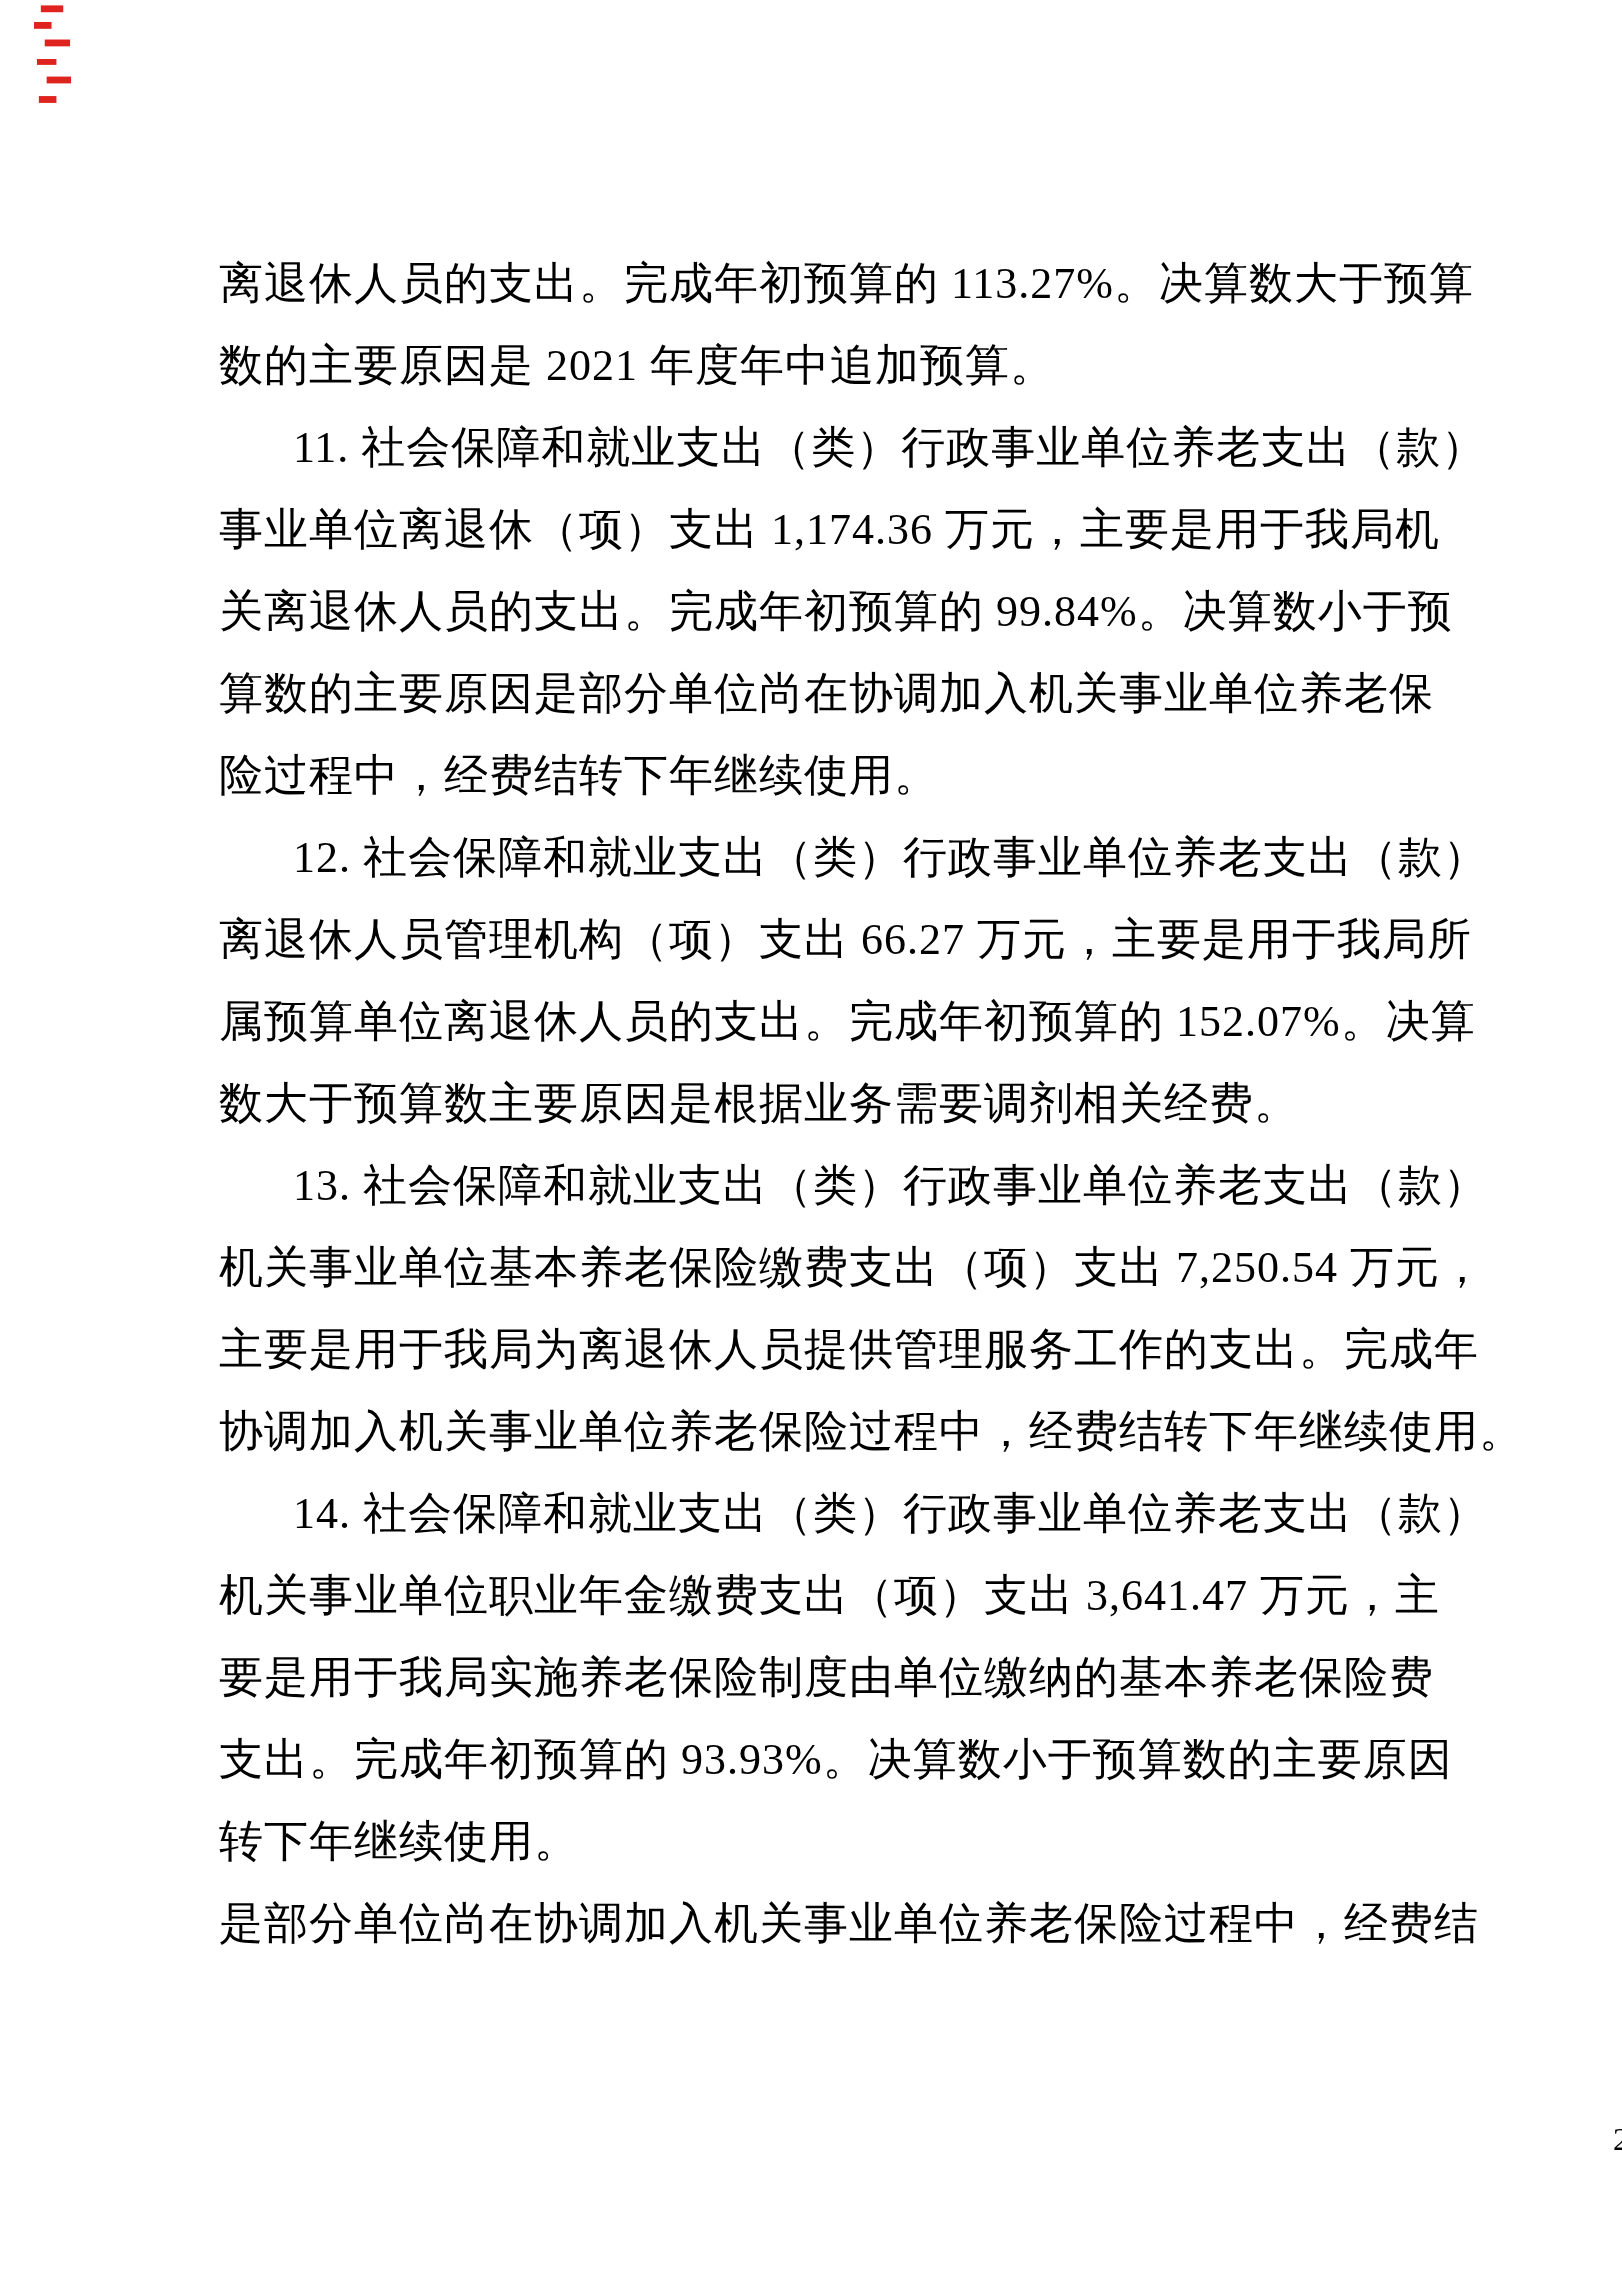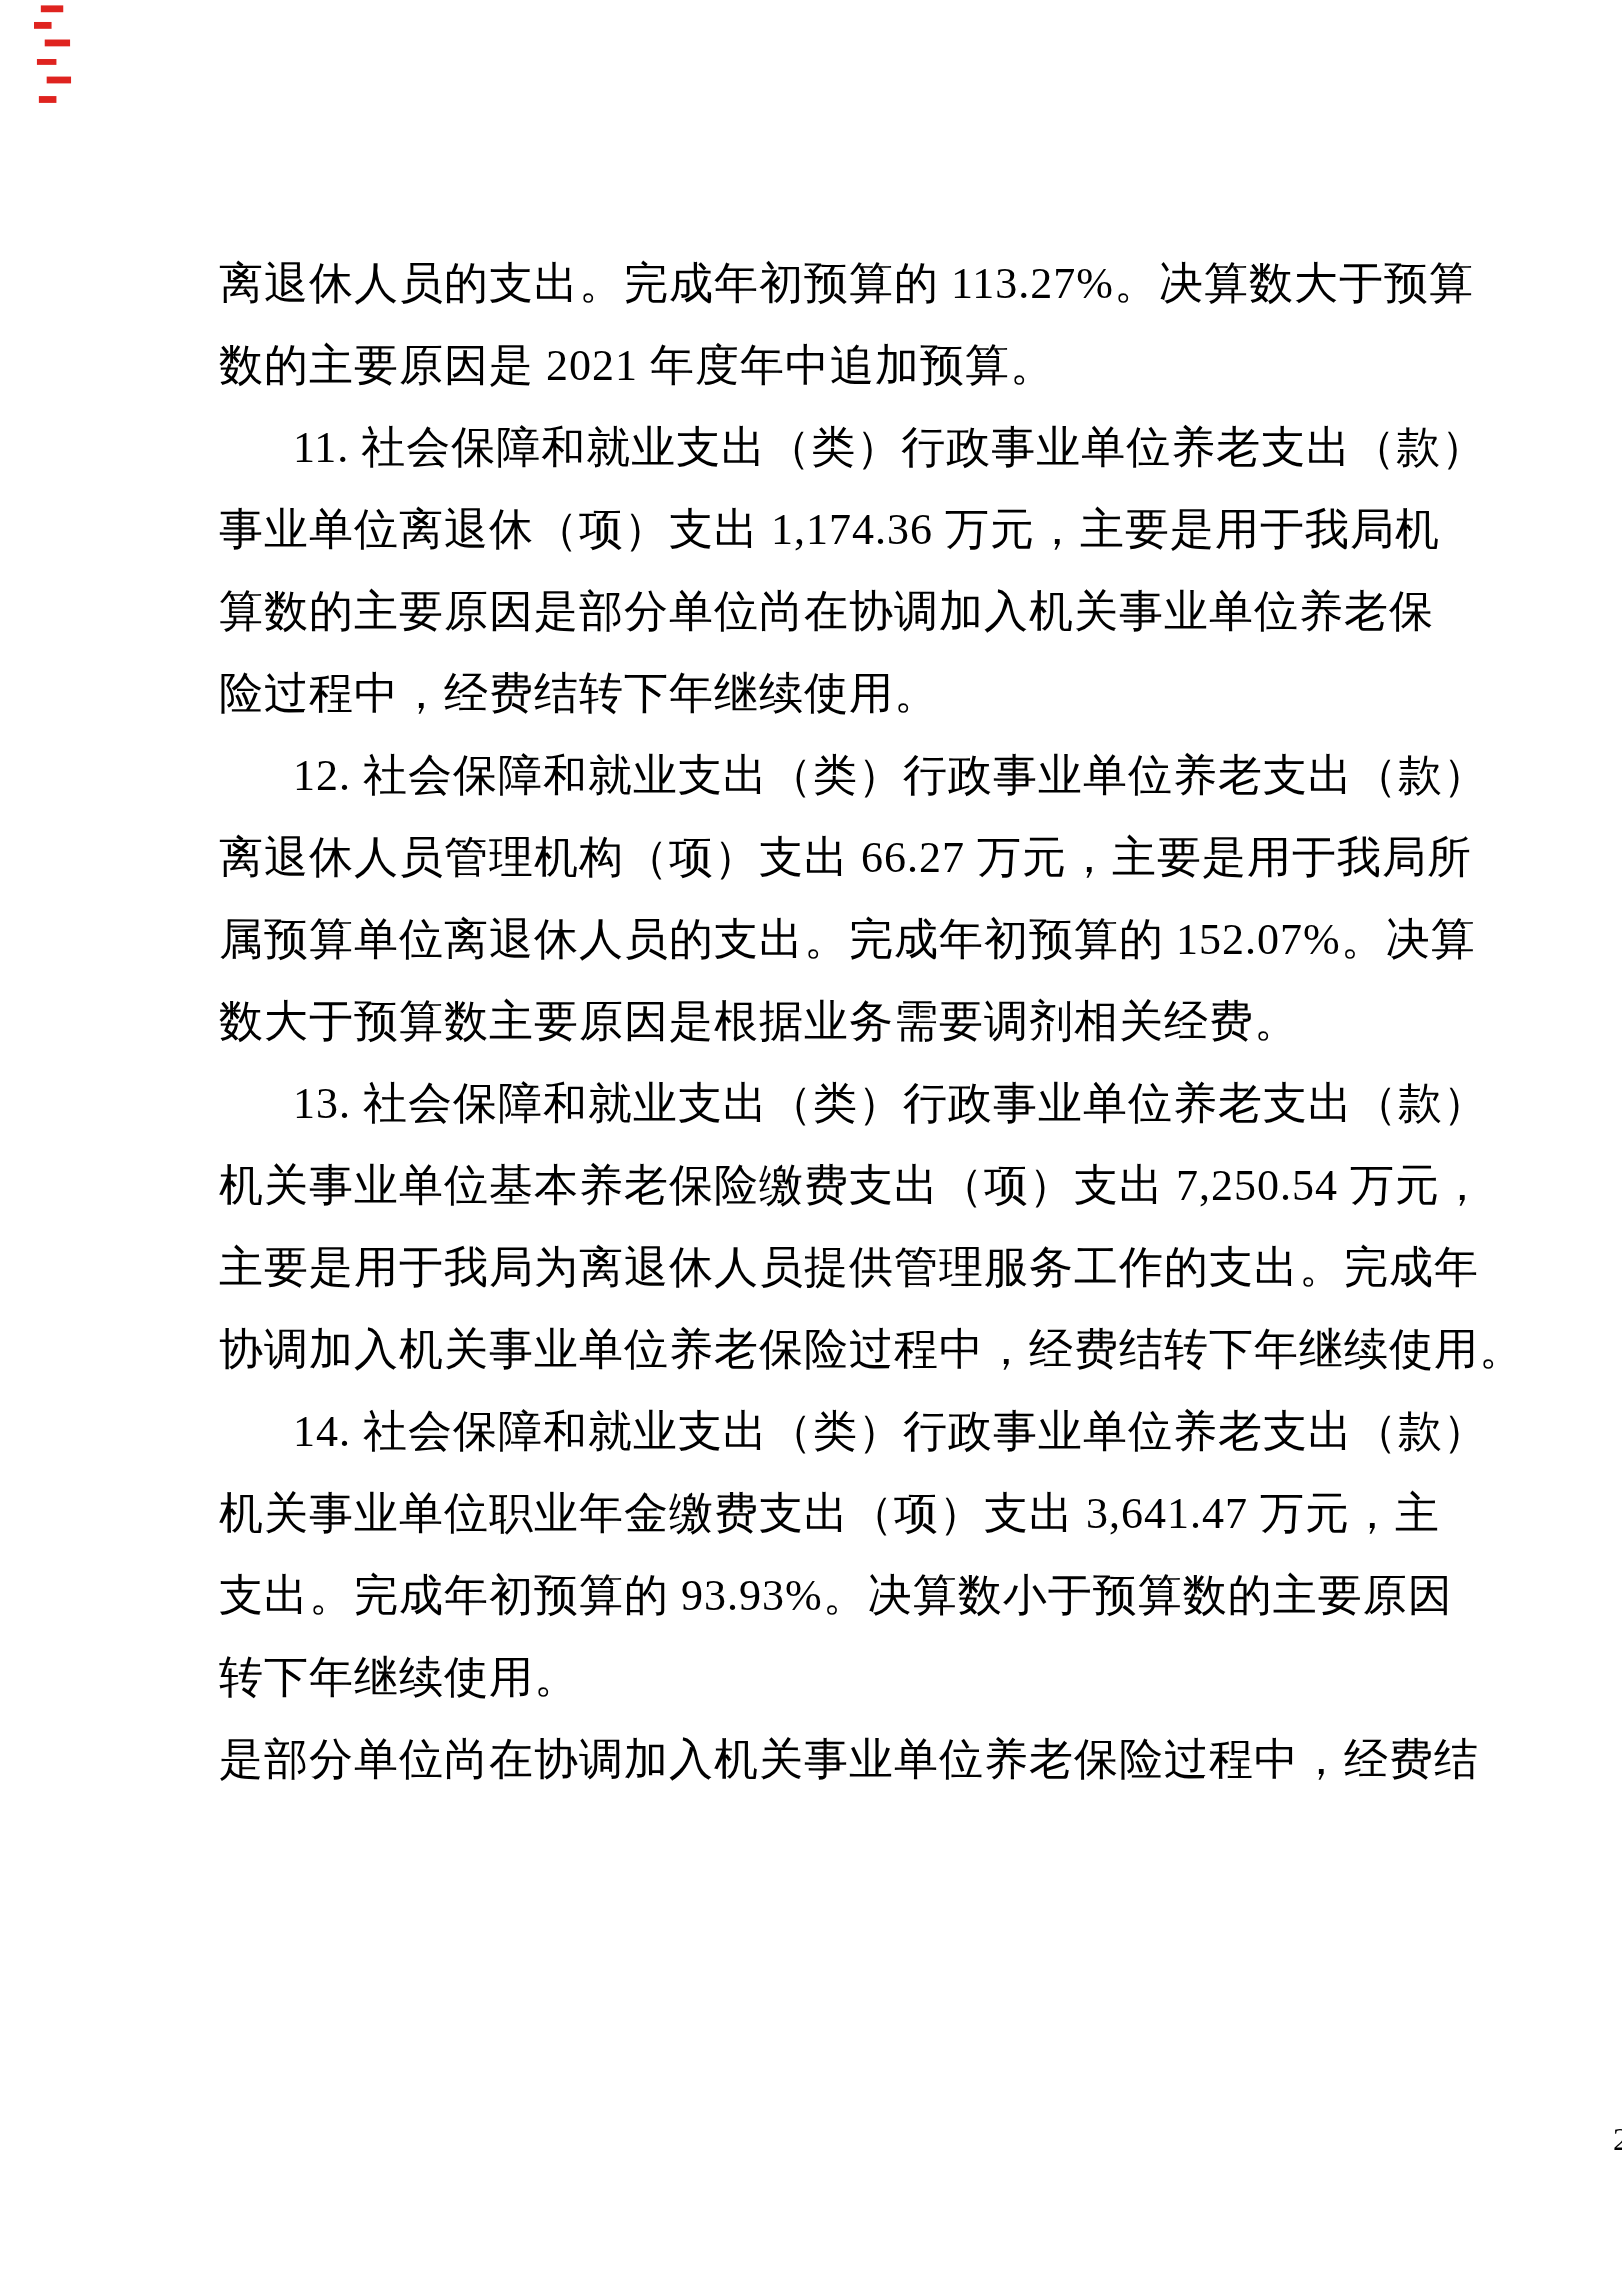--- a/index.html
+++ b/index.html
@@ -69,32 +69,34 @@
     <rect x="3" y="55" width="20" height="6"></rect>
     <rect x="13" y="73" width="25" height="7"></rect>
     <rect x="5" y="93" width="18" height="7"></rect>
   </svg>
 
   <div class="body-text">
       <div class="line">离退休人员的支出。完成年初预算的 113.27%。决算数大于预算</div>
       <div class="line last">数的主要原因是 2021 年度年中追加预算。</div>
       <div class="line indent">11. 社会保障和就业支出（类）行政事业单位养老支出（款）</div>
       <div class="line">事业单位离退休（项）支出 1,174.36 万元，主要是用于我局机</div>
+      <div class="line">关离退休人员的支出。完成年初预算的 99.84%。决算数小于预</div>
       <div class="line">算数的主要原因是部分单位尚在协调加入机关事业单位养老保</div>
       <div class="line last">险过程中，经费结转下年继续使用。</div>
       <div class="line indent">12. 社会保障和就业支出（类）行政事业单位养老支出（款）</div>
       <div class="line">离退休人员管理机构（项）支出 66.27 万元，主要是用于我局所</div>
       <div class="line">属预算单位离退休人员的支出。完成年初预算的 152.07%。决算</div>
       <div class="line last">数大于预算数主要原因是根据业务需要调剂相关经费。</div>
       <div class="line indent">13. 社会保障和就业支出（类）行政事业单位养老支出（款）</div>
       <div class="line">机关事业单位基本养老保险缴费支出（项）支出 7,250.54 万元，</div>
       <div class="line">主要是用于我局为离退休人员提供管理服务工作的支出。完成年</div>
       <div class="line last">协调加入机关事业单位养老保险过程中，经费结转下年继续使用。</div>
       <div class="line indent">14. 社会保障和就业支出（类）行政事业单位养老支出（款）</div>
       <div class="line">机关事业单位职业年金缴费支出（项）支出 3,641.47 万元，主</div>
+      <div class="line">要是用于我局实施养老保险制度由单位缴纳的基本养老保险费</div>
       <div class="line">支出。完成年初预算的 93.93%。决算数小于预算数的主要原因</div>
       <div class="line last">转下年继续使用。</div>
       <div class="line">是部分单位尚在协调加入机关事业单位养老保险过程中，经费结</div>
     </div>
 
   <div class="page-number">29</div>
 
 </div>
 
 

